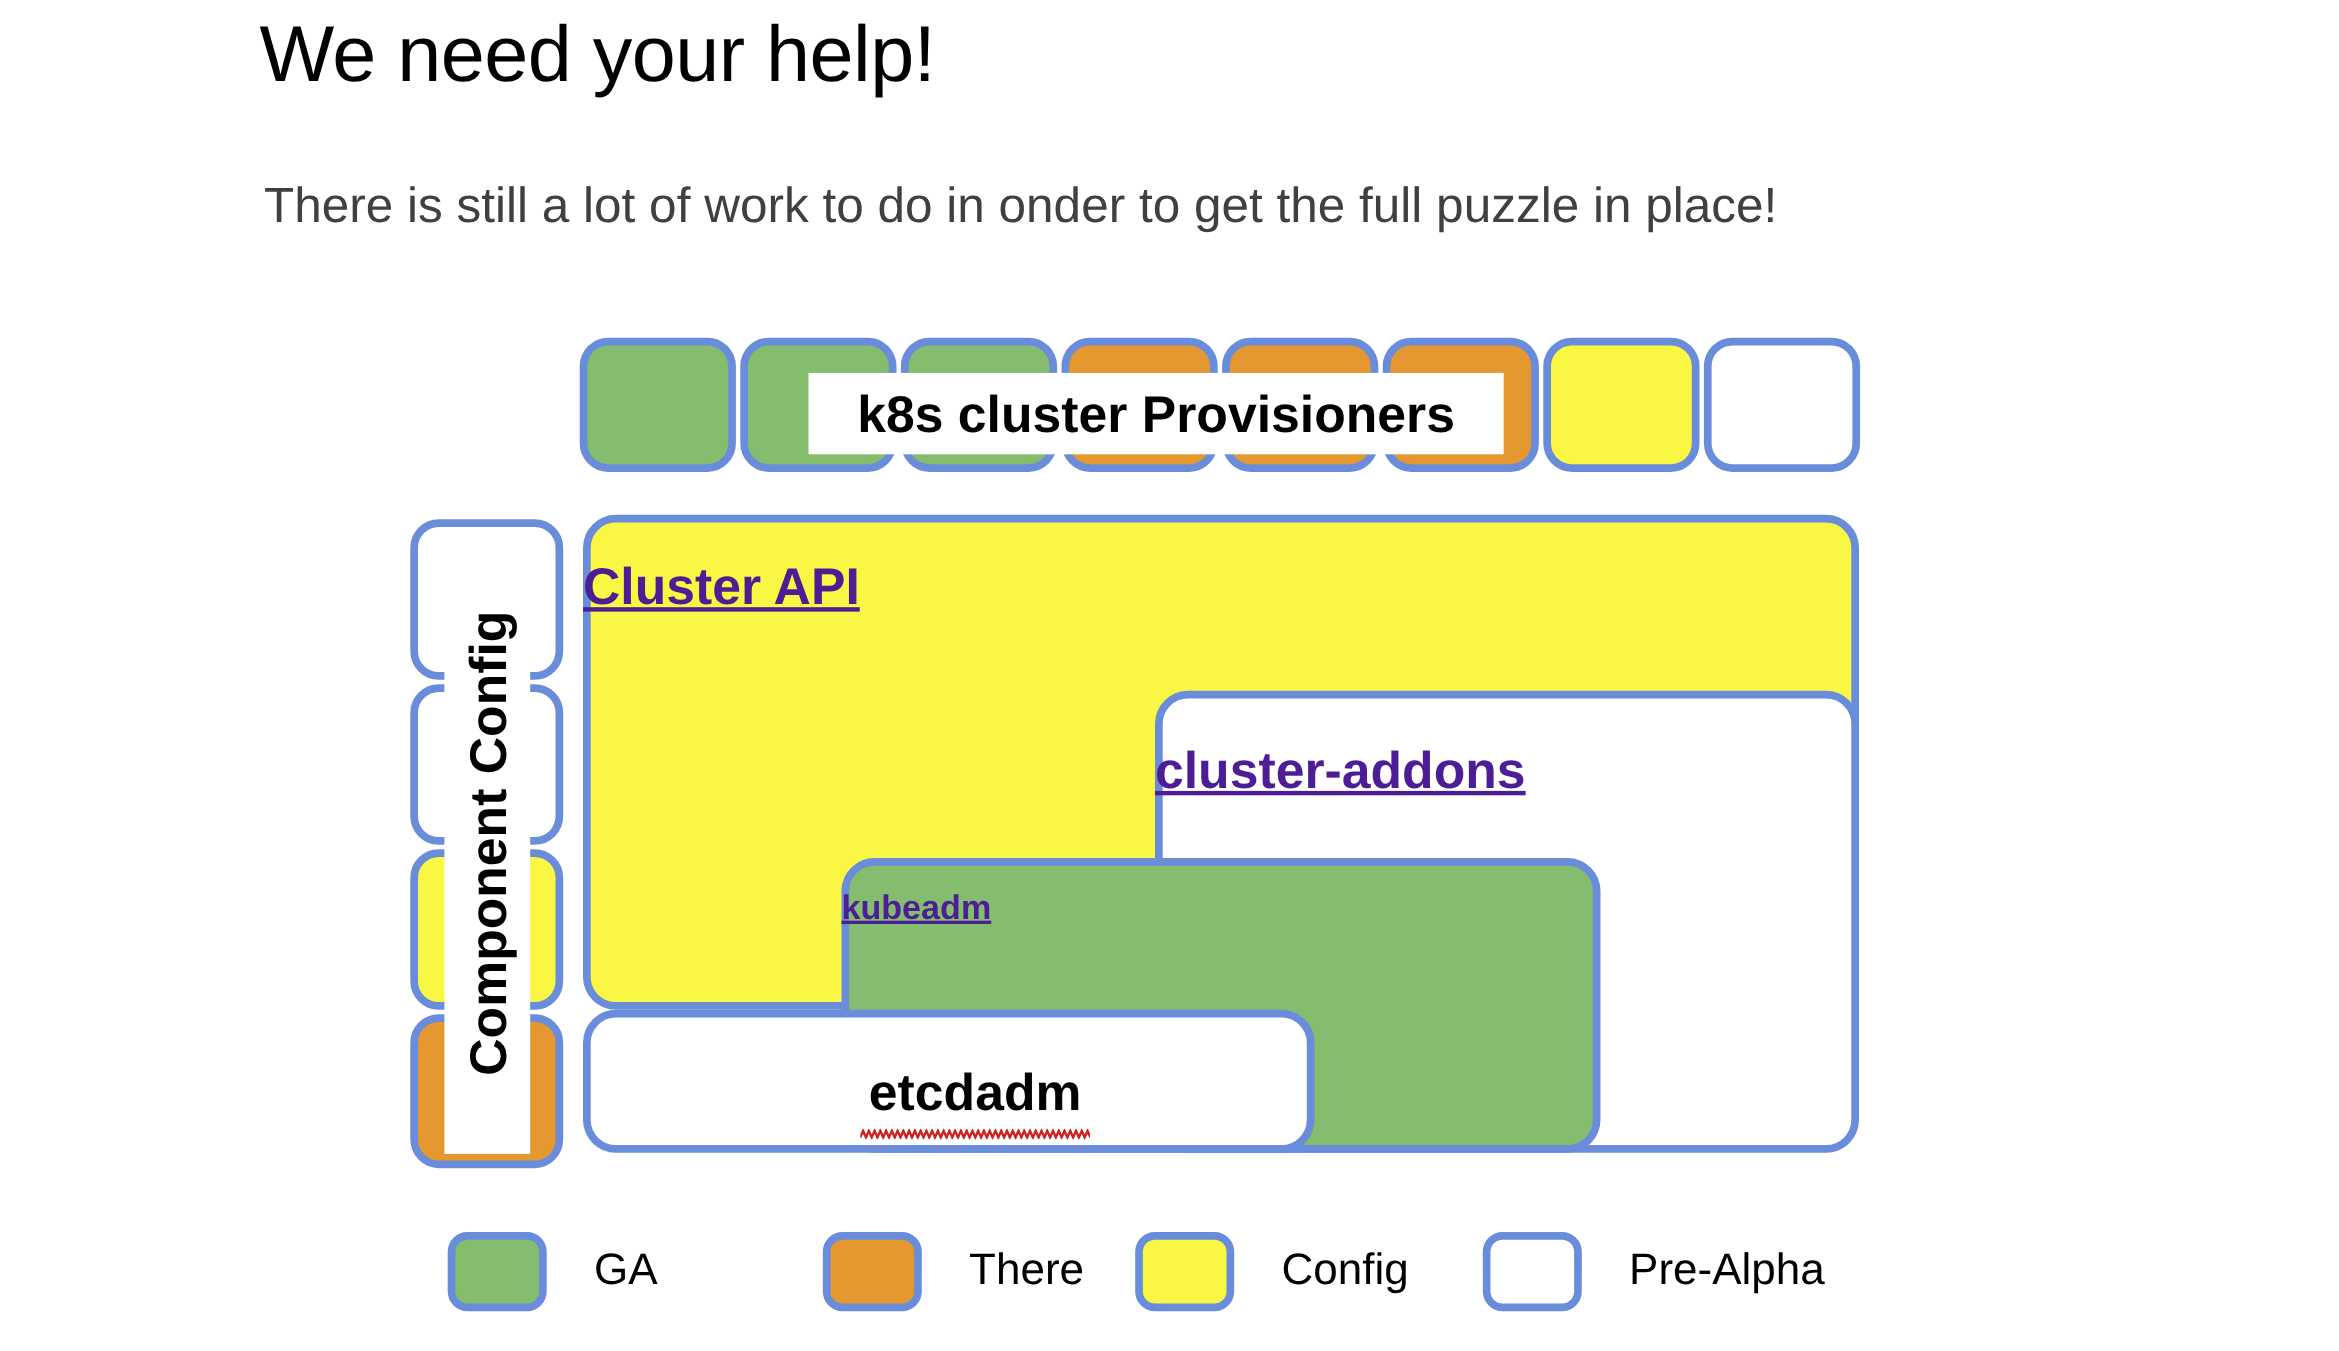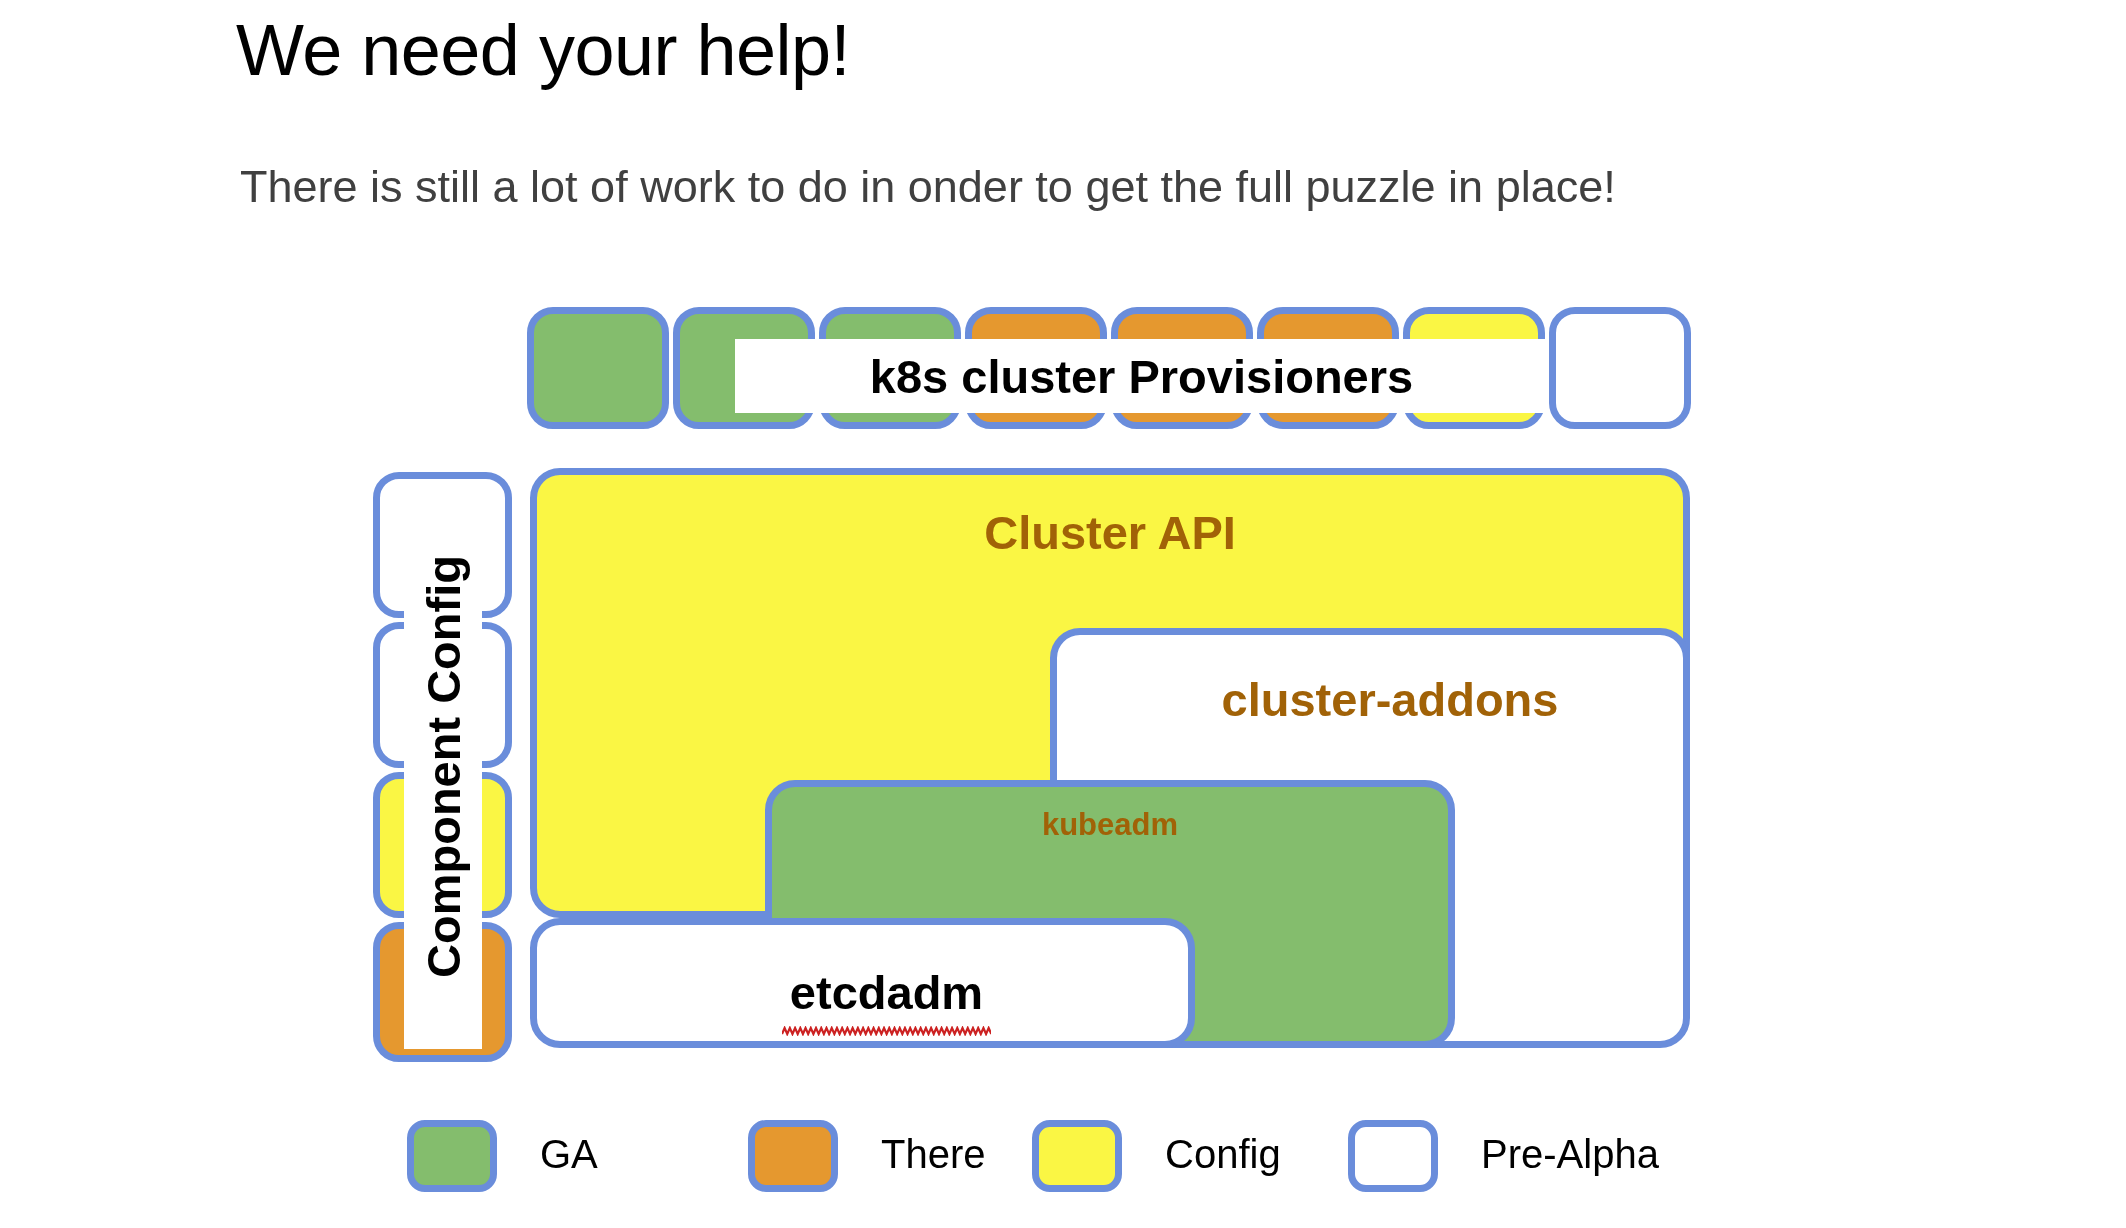--- a/index.html
+++ b/index.html
@@ -65,21 +65,21 @@
     justify-content: center;
     font-weight: bold;
     color: #000000;
     white-space: nowrap;
   }
 
   
   #provisioners-plate {
     left: 735px;
     top: 339px;
-    width: 813px;
+    width: 632px;
     height: 74px;
     font-size: 47px;
   }
 
   
   #component-config-plate {
     left: 404px;
     top: 483px;
     width: 78px;
     height: 566px;
@@ -90,23 +90,24 @@
     transform-origin: center center;
     font-size: 47px;
     font-weight: bold;
     white-space: nowrap;
   }
 
   
   .boxlabel {
     position: absolute;
     font-weight: bold;
-    color: #a16207;
-    white-space: nowrap;
-    text-align: center;
+    color: #4c1d95;
+    white-space: nowrap;
+    text-align: left;
+    text-decoration: underline;
   }
   #label-cluster-api   { left: 0; right: 0; top: 505px; font-size: 47px; width: 1160px; margin-left: 530px; }
   #label-cluster-addons{ left: 1050px; width: 680px; top: 672px; font-size: 47px; }
   #label-kubeadm       { left: 765px; width: 690px; top: 807px; font-size: 31px; }
 
   
   #label-etcdadm-wrap {
     position: absolute;
     left: 530px;
     width: 665px;

